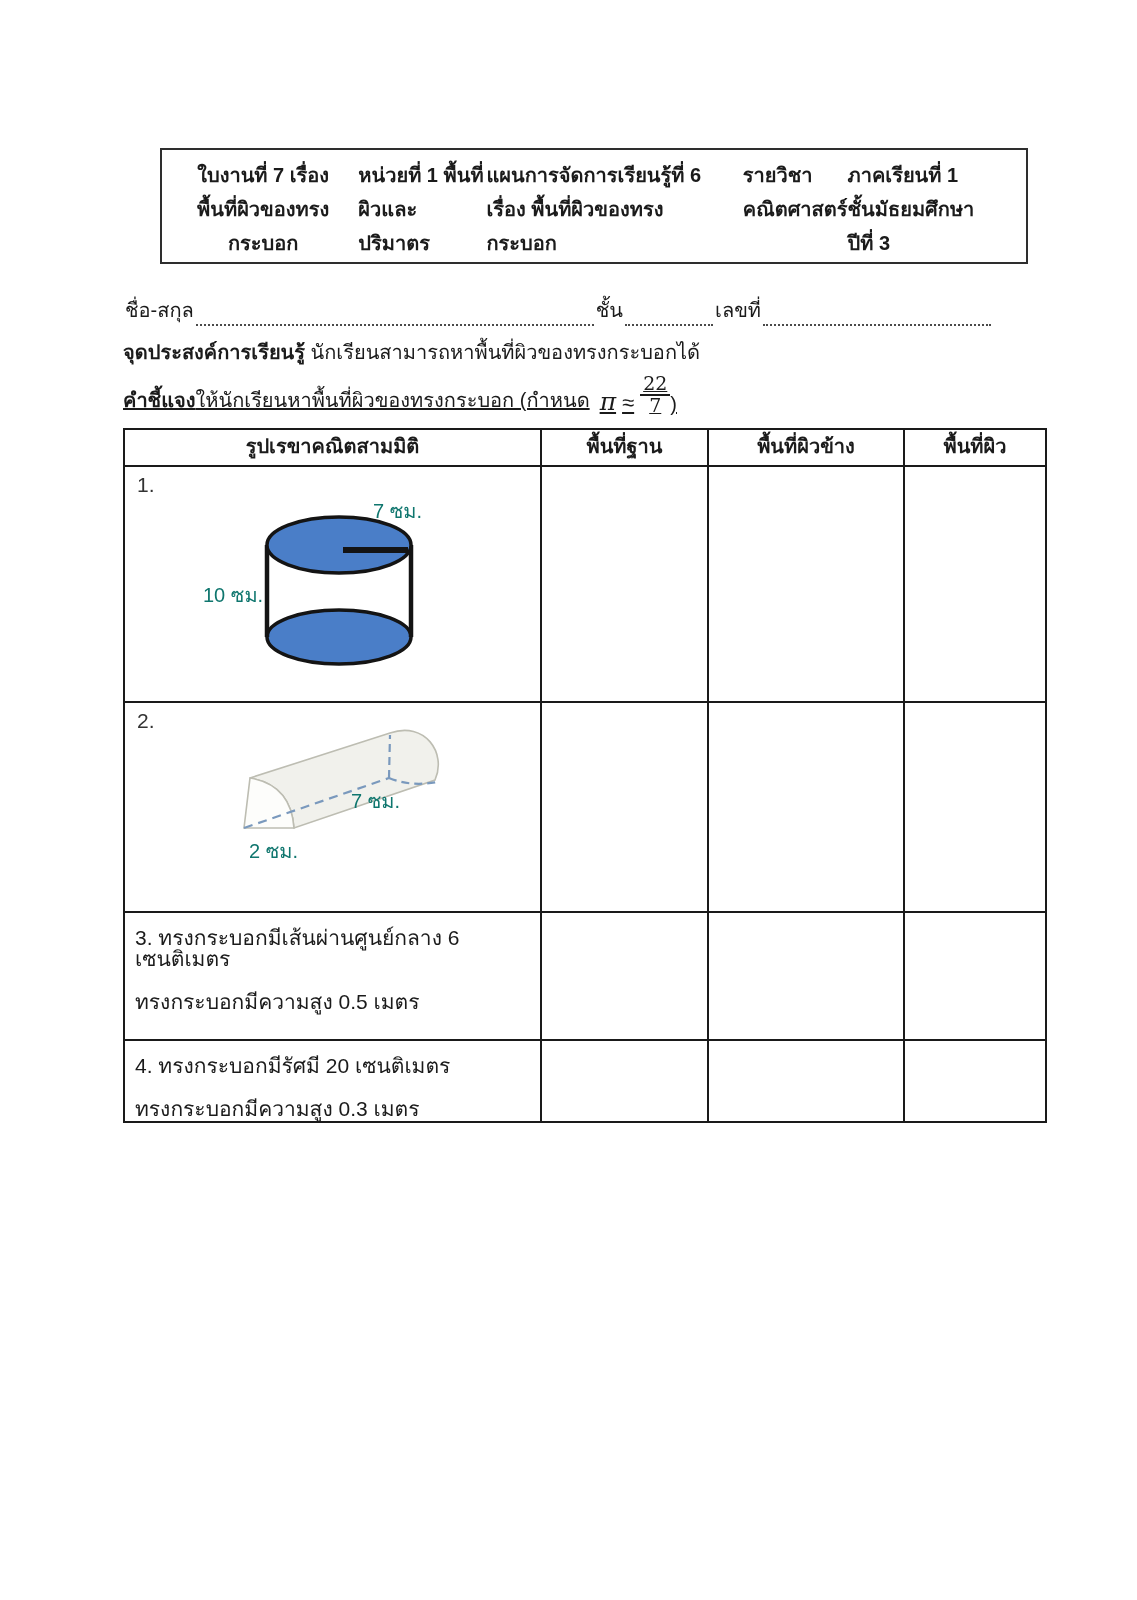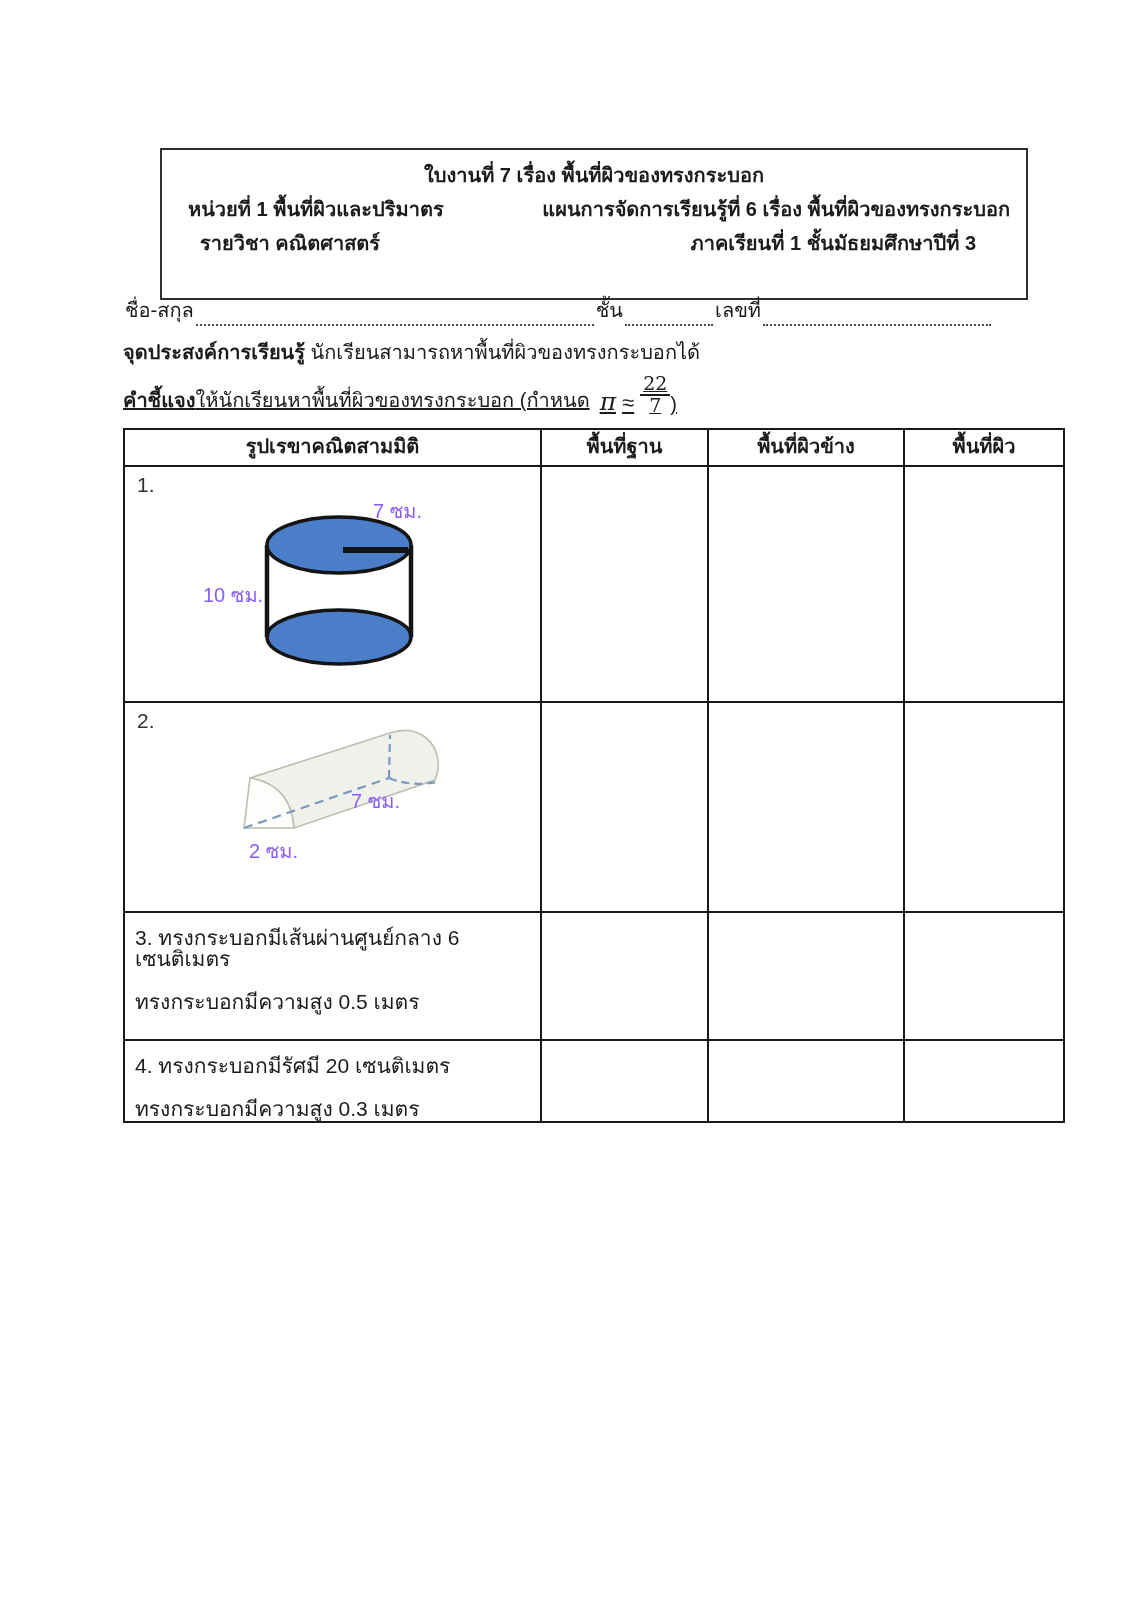--- a/index.html
+++ b/index.html
@@ -6,24 +6,24 @@
   .page{
     position:relative;
     width:1137px;height:1600px;
     background:#ffffff;
     font-family:"Liberation Sans","DejaVu Sans",sans-serif;
     color:#1b1b1b;
     overflow:hidden;
   }
   
   .header-box{
-    position:absolute;left:160px;top:148px;width:868px;height:152px;
+    position:absolute;left:160px;top:148px;width:868px;height:116px;
     border:2px solid #2e2e2e;background:#fff;
     box-sizing:border-box;
-    display:flex;flex-direction:column;justify-content:flex-start;
+    display:flex;flex-direction:row;justify-content:flex-start;
     padding:8px 16px 0 16px;
     font-weight:bold;font-size:20px;line-height:34px;
   }
   .hb-line1{text-align:center;}
   .hb-line2,.hb-line3{display:flex;justify-content:space-between;}
   .hb-line2{padding-left:10px;}
   .hb-line3{padding-left:22px;padding-right:34px;}
   
   .name-line{
     position:absolute;left:123px;top:296px;width:868px;height:30px;
@@ -48,24 +48,24 @@
     position:absolute;left:123px;top:428px;
     border-collapse:collapse;table-layout:fixed;
     width:906px;
   }
   table.ws td,table.ws th{
     border:2px solid #1a1a1a;
     padding:0;vertical-align:top;
     box-sizing:border-box;
   }
   th.hdr{height:37px;font-size:20px;font-weight:bold;text-align:center;vertical-align:middle;}
-  .c1{width:417px;border-radius:16px;} .c2{width:167px;} .c3{width:196px;} .c4{width:160px;}
+  .c1{width:417px;border-radius:16px;} .c2{width:167px;} .c3{width:196px;} .c4{width:142px;}
   .figcell{position:relative;}
   .rownum{position:absolute;left:12px;top:6px;font-size:21px;color:#333;}
-  .fig-label{position:absolute;font-size:20px;color:#8b5cf6;white-space:nowrap;}
+  .fig-label{position:absolute;font-size:20px;color:#0f766e;white-space:nowrap;}
   .r1{height:236px;} .r2{height:210px;} .r3{height:128px;} .r4{height:82px;}
   .textcell{font-size:21px;line-height:1.0;}
   .textcell .tline{padding:14px 0 10px 10px;}
   .textcell .tline2{padding:12px 0 0 10px;}
   svg{position:absolute;}
 </style>
 </head>
 <body>
 
 <div class="page">

